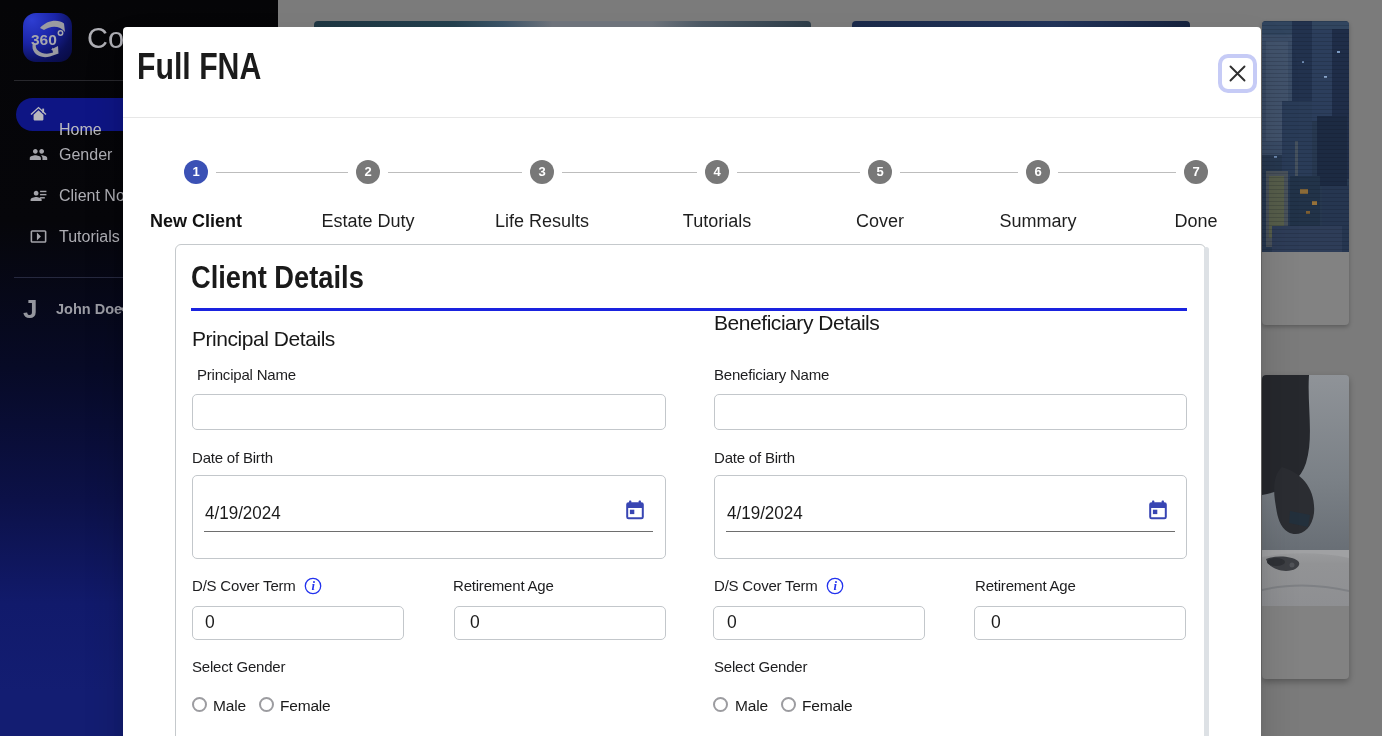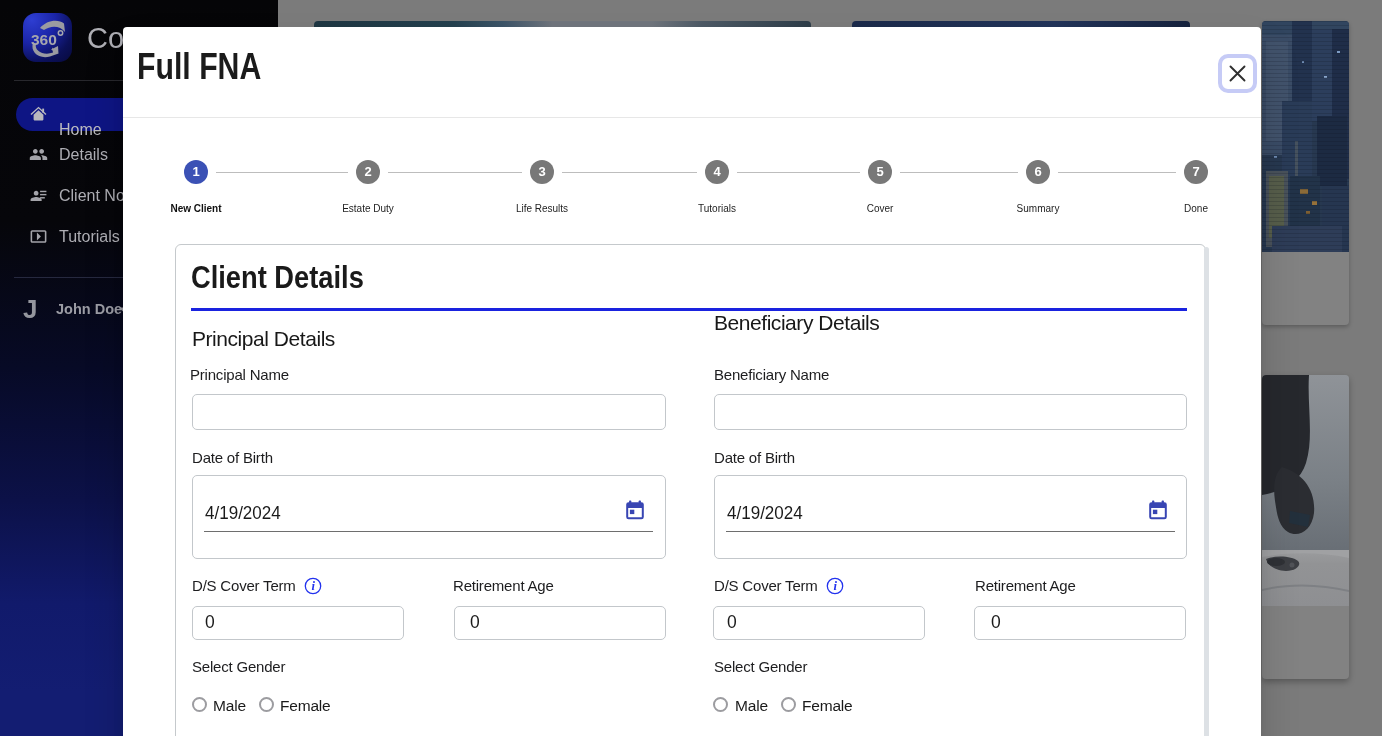--- a/index.html
+++ b/index.html
@@ -1,21 +1,21 @@
 <!DOCTYPE html>
 <html><head>
 <meta charset="utf-8">
 <style>
   * { margin:0; padding:0; box-sizing:border-box; }
   html,body { width:1382px; height:736px; overflow:hidden; font-family:"Liberation Sans", sans-serif; -webkit-font-smoothing:antialiased; }
   body { position:relative; background:#7b7b7b; }
   .abs { position:absolute; }
   .circ { position:absolute; top:133px; width:24px; height:24px; border-radius:50%; background:#787878;
           color:#fff; font-size:13px; font-weight:bold; text-align:center; line-height:24px; }
-  .slab { position:absolute; top:176px; transform:translateX(-50%); font-size:10px; color:#1e1e1e; white-space:nowrap; }
+  .slab { position:absolute; top:184px; transform:translateX(-50%); font-size:18px; color:#1e1e1e; white-space:nowrap; }
   .flabel { position:absolute; font-size:15px; color:#1d1d1f; letter-spacing:-0.2px; }
   .inp { position:absolute; border:1px solid #c3c7cb; border-radius:5px; background:#fff; }
   .radio { position:absolute; width:15px; height:15px; border:2px solid #9c9ca0; border-radius:50%; background:#fff; }
   .rlab { position:absolute; font-size:15.5px; color:#1a1a1a; letter-spacing:-0.2px; }
   .sechead { position:absolute; font-size:21px; font-weight:normal; color:#181818; letter-spacing:-0.45px; }
   .dtext { position:absolute; font-size:18.5px; color:#1a1a1a; transform:scale(0.92,1); transform-origin:0 0; }
   .zero { position:absolute; font-size:17.5px; color:#1a1a1a; }
 </style>
 </head>
 <body>
@@ -39,21 +39,21 @@
   <svg class="abs" style="left:29px;top:104px;" width="19" height="19" viewBox="0 0 19 19">
     <path d="M2 10.6 L9.5 3.6 L17 10.6" fill="none" stroke="#b9b9be" stroke-width="1.4"></path>
     <rect x="13.2" y="4.6" width="1.9" height="4" fill="#b9b9be"></rect>
     <path d="M4.6 10.8 L9.5 6.3 L14.4 10.8 L14.4 15.6 Q14.4 16.4 13.6 16.4 L5.4 16.4 Q4.6 16.4 4.6 15.6 Z" fill="#b9b9be"></path>
   </svg>
   <div class="abs" style="left:59px;top:121px;font-size:16px;color:#bcbcc1;">Home</div>
 
   <svg class="abs" style="left:29px;top:145px;" width="19" height="19" viewBox="0 0 24 24">
       <path fill="#a4a4aa" d="M16 11c1.66 0 2.99-1.34 2.99-3S17.66 5 16 5c-1.66 0-3 1.34-3 3s1.34 3 3 3zm-8 0c1.66 0 2.99-1.34 2.99-3S9.66 5 8 5C6.34 5 5 6.34 5 8s1.34 3 3 3zm0 2c-2.33 0-7 1.17-7 3.5V19h14v-2.5c0-2.33-4.67-3.5-7-3.5zm8 0c-.29 0-.62.02-.97.05 1.16.84 1.97 1.97 1.97 3.45V19h6v-2.5c0-2.33-4.67-3.5-7-3.5z"></path>
     </svg>
-  <div class="abs" style="left:59px;top:146px;font-size:16px;color:#aeaeb4;">Details</div>
+  <div class="abs" style="left:59px;top:146px;font-size:16px;color:#aeaeb4;">Gender</div>
 
   <svg class="abs" style="left:29px;top:186px;" width="19" height="19" viewBox="0 0 24 24">
       <path fill="#a4a4aa" d="M9 12c1.66 0 3-1.34 3-3s-1.34-3-3-3-3 1.34-3 3 1.34 3 3 3zm0 2c-2.33 0-7 1.17-7 3.5V19h14v-1.5c0-2.33-4.67-3.5-7-3.5z"></path>
       <rect x="14" y="6" width="8" height="1.8" fill="#a4a4aa"></rect>
       <rect x="14" y="10" width="8" height="1.8" fill="#a4a4aa"></rect>
       <rect x="14" y="14" width="6" height="1.8" fill="#a4a4aa"></rect>
     </svg>
   <div class="abs" style="left:59px;top:187px;font-size:16px;color:#aeaeb4;">Client Notes</div>
 
   <svg class="abs" style="left:29px;top:227px;" width="19" height="19" viewBox="0 0 24 24">
@@ -168,21 +168,21 @@
   </div>
 
   <div class="abs" style="left:52px;top:217px;width:1031px;height:520px;border:1px solid #c5c9cc;border-radius:6px;background:#fff;"></div>
 
   <div class="abs" style="left:1081px;top:220px;width:5px;height:500px;background:#dde1e5;border-radius:3px;"></div>
 
   <div class="abs" style="left:68px;top:233px;font-size:31px;font-weight:bold;color:#1a1a1a;transform:scale(0.88,1);transform-origin:0 0;">Client Details</div>
   <div class="abs" style="left:68px;top:281px;width:996px;height:2.5px;background:#1a23df;"></div>
 
   <div class="sechead" style="left:69px;top:300px;">Principal Details</div>
-  <div class="flabel" style="left:67px;top:339px;">Principal Name</div>
+  <div class="flabel" style="left:74px;top:339px;">Principal Name</div>
   <div class="inp" style="left:69px;top:367px;width:474px;height:36px;"></div>
   <div class="flabel" style="left:69px;top:422px;">Date of Birth</div>
   <div class="inp" style="left:69px;top:448px;width:474px;height:84px;"></div>
   <div class="dtext" style="left:82px;top:475px;">4/19/2024</div>
   <svg class="abs" style="left:503px;top:473px;" width="18" height="20" viewBox="0 0 18 20">
       <rect x="3.1" y="0.6" width="2.2" height="3.4" rx="0.6" fill="#3845b3"></rect>
       <rect x="12.7" y="0.6" width="2.2" height="3.4" rx="0.6" fill="#3845b3"></rect>
       <path d="M2.6 2.2 H15.4 A2.4 2.4 0 0 1 17.8 4.6 V16.9 A2.4 2.4 0 0 1 15.4 19.3 H2.6 A2.4 2.4 0 0 1 0.2 16.9 V4.6 A2.4 2.4 0 0 1 2.6 2.2 Z M2.2 8 V16.9 Q2.2 17.3 2.6 17.3 H15.4 Q15.8 17.3 15.8 16.9 V8 Z" fill="#3845b3" fill-rule="evenodd"></path>
       <rect x="3.9" y="9.7" width="4.4" height="4.4" fill="#3845b3"></rect>
     </svg>

